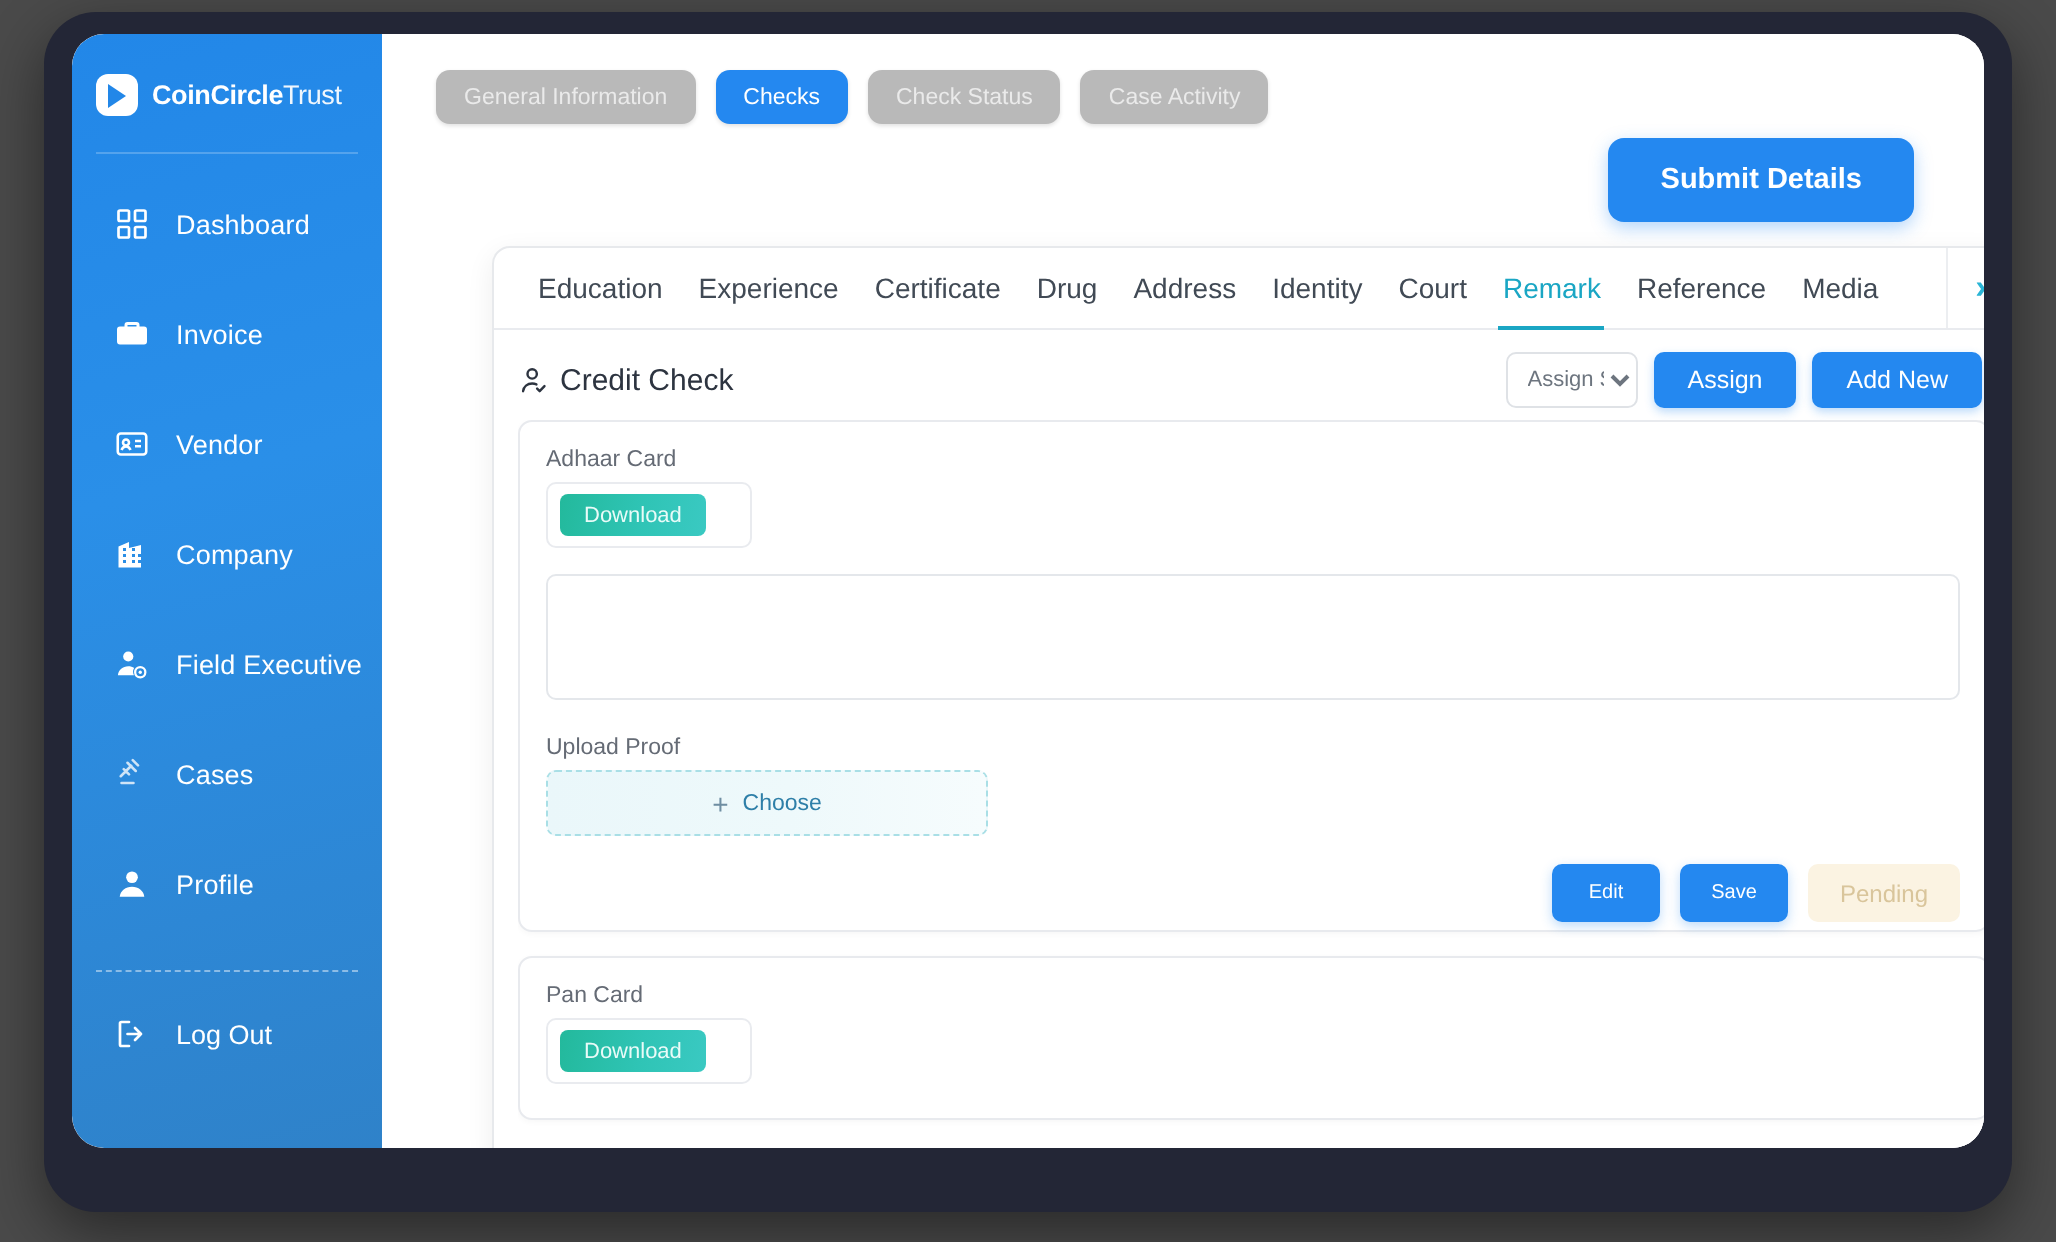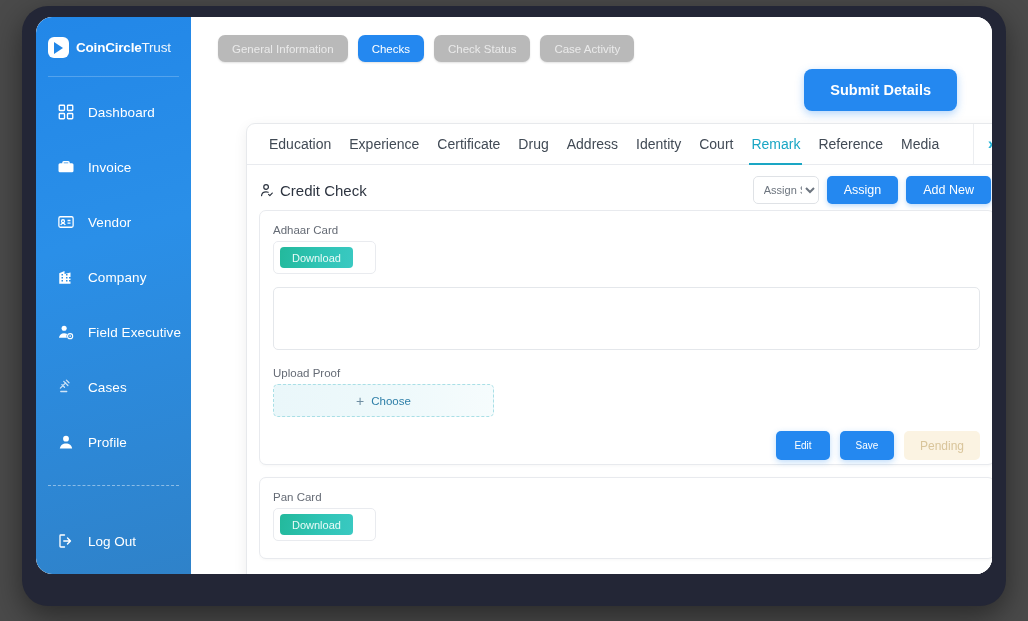--- a/index.html
+++ b/index.html
@@ -83,21 +83,21 @@
   .nav-ico svg { display: block; width: 18px; height: 18px; }
 
   .logout-rule {
     position: absolute;
     left: 12px; right: 12px;
     bottom: 88px;
     border-top: 1.5px dashed rgba(255,255,255,.45);
   }
   #logout-item {
     position: absolute;
-    left: 0; bottom: 24px;
+    left: 0; bottom: 48px;
     display: flex; align-items: center; gap: 13px;
     padding-left: 21px;
     font-size: 13.5px;
     cursor: pointer;
   }
 
   
   #main {
     position: absolute;
     left: 155px; top: 0; right: 0; bottom: 0;

